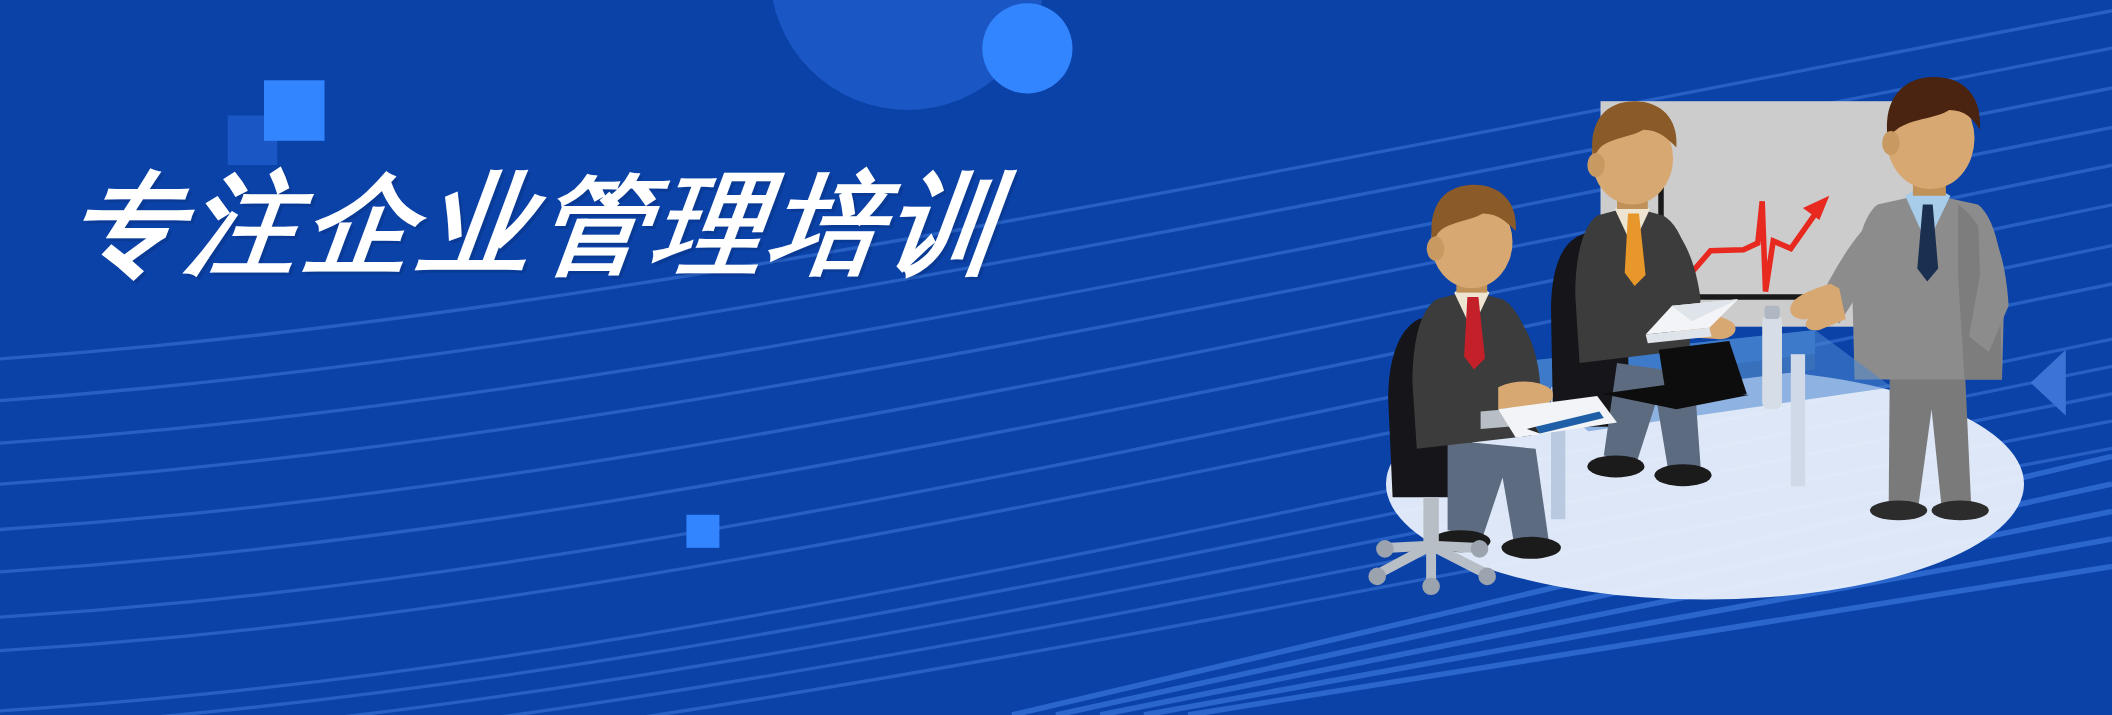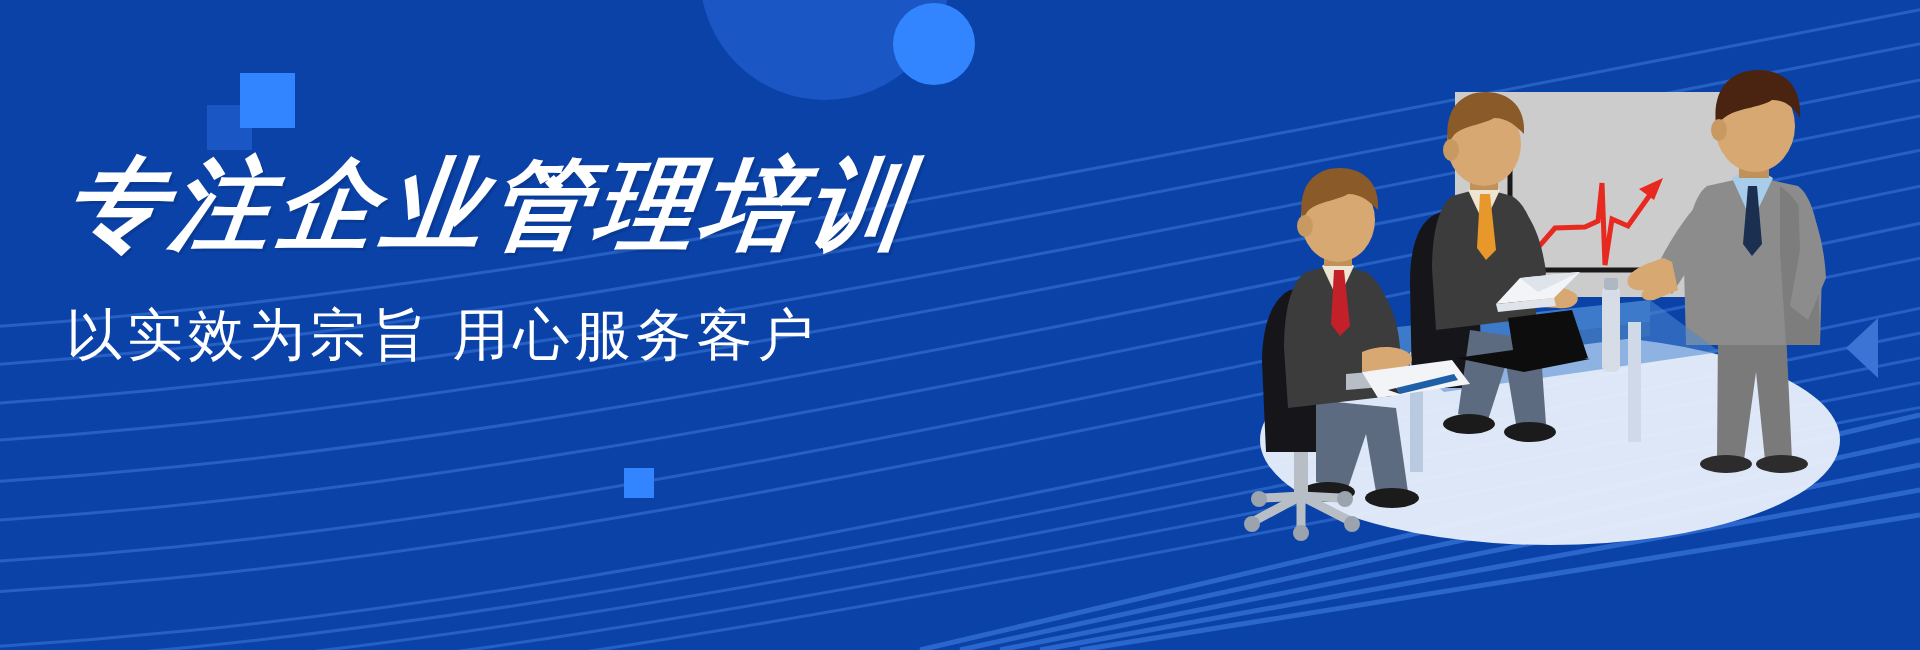--- a/index.html
+++ b/index.html
@@ -106,21 +106,20 @@
 
   <div class="deco circle-lg"></div>
   <div class="deco circle-sm"></div>
   <div class="deco sq-mid"></div>
   <div class="deco sq-bright"></div>
   <div class="deco sq-tiny"></div>
   <div class="deco tri-right"></div>
 
   <div class="copy">
     <div class="headline">专注企业管理培训</div>
-    <div class="subline">以实效为宗旨 用心服务客户</div>
   </div>
 
   <div class="illus">
     <svg viewBox="0 0 700 650" preserveAspectRatio="xMidYMid meet" aria-hidden="true">
 
       <ellipse cx="330" cy="440" rx="290" ry="105" fill="#e9f0fb" opacity="0.95"></ellipse>
 
       <g>
         <rect x="235" y="92" width="290" height="205" fill="#cccccc"></rect>
 

